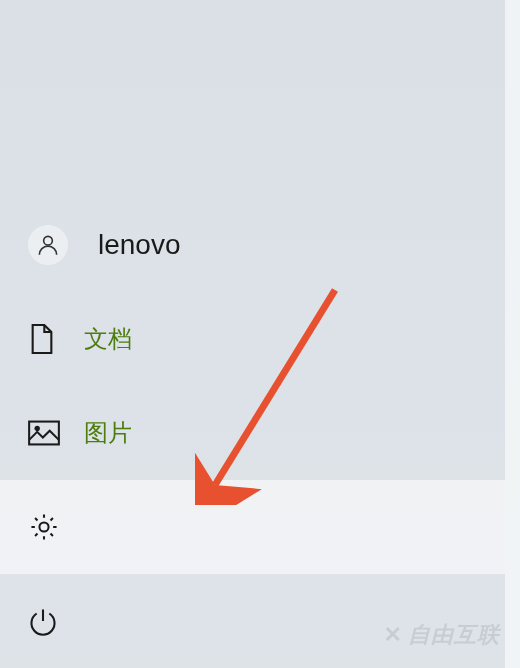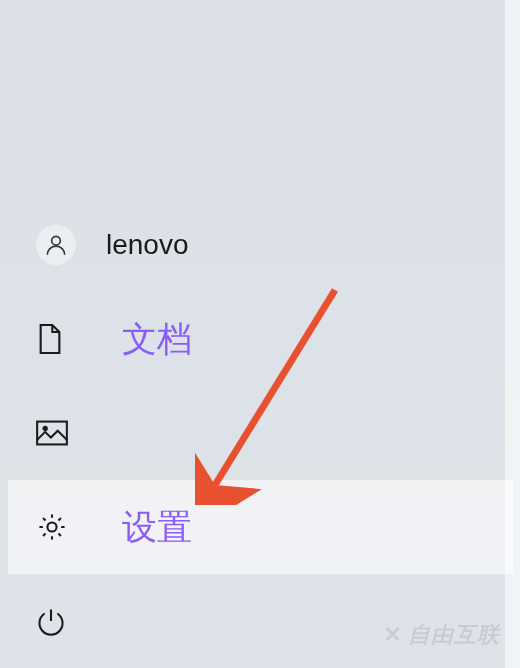--- a/index.html
+++ b/index.html
@@ -27,21 +27,21 @@
       position: absolute;
       right: 0;
       top: 0;
       width: 15px;
       height: 668px;
       background: rgba(245, 247, 249, 0.8);
     }
     .menu-list {
       position: absolute;
       bottom: 0;
-      left: 8px;
+      left: 0;
       width: 100%;
       text-align: right;
     }
     .menu-item {
       display: flex;
       align-items: center;
       height: 94px;
       padding-left: 28px;
       cursor: pointer;
     }
@@ -66,23 +66,23 @@
     .user-icon-circle {
       width: 40px;
       height: 40px;
       background: rgba(255, 255, 255, 0.45);
       border-radius: 50%;
       display: flex;
       align-items: center;
       justify-content: center;
     }
     .label {
-      margin-left: 38px;
-      font-size: 35px;
-      color: #8b5cf6;
+      margin-left: 8px;
+      font-size: 24px;
+      color: #4d7c0f;
       font-weight: 400;
     }
     .user-label {
       margin-left: 22px;
       font-size: 28px;
       color: #1a1a1a;
       font-weight: 400;
     }
     .arrow {
       position: absolute;
@@ -140,30 +140,30 @@
     </div>
 
     <div class="menu-item">
       <div class="icon-wrap">
         <svg width="32" height="26" viewBox="0 0 28 22" fill="none" stroke="#1a1a1a" stroke-width="1.8">
           <rect x="1" y="1" width="26" height="20"></rect>
           <path d="M1 17l7-7 5 5 6-6 8 8"></path>
           <circle cx="8" cy="7" r="1.5" fill="#1a1a1a"></circle>
         </svg>
       </div>
+      <span class="label">图片</span>
     </div>
 
     <div class="menu-item highlighted">
       <div class="icon-wrap">
         <svg width="32" height="32" viewBox="0 0 28 28" fill="none" stroke="#1a1a1a" stroke-width="1.8">
           <circle cx="14" cy="14" r="4"></circle>
           <path d="M14 3v3M14 22v3M25 14h-3M6 14H3M21.8 6.2l-2.1 2.1M8.3 19.7l-2.1 2.1M21.8 21.8l-2.1-2.1M8.3 8.3L6.2 6.2"></path>
         </svg>
       </div>
-      <span class="label">设置</span>
     </div>
 
     <div class="menu-item">
       <div class="icon-wrap">
         <svg width="30" height="30" viewBox="0 0 26 26" fill="none" stroke="#1a1a1a" stroke-width="1.8">
           <path d="M13 3v10"></path>
           <path d="M7.5 6.5A10 10 0 1 0 18.5 6.5"></path>
         </svg>
       </div>
     </div>

